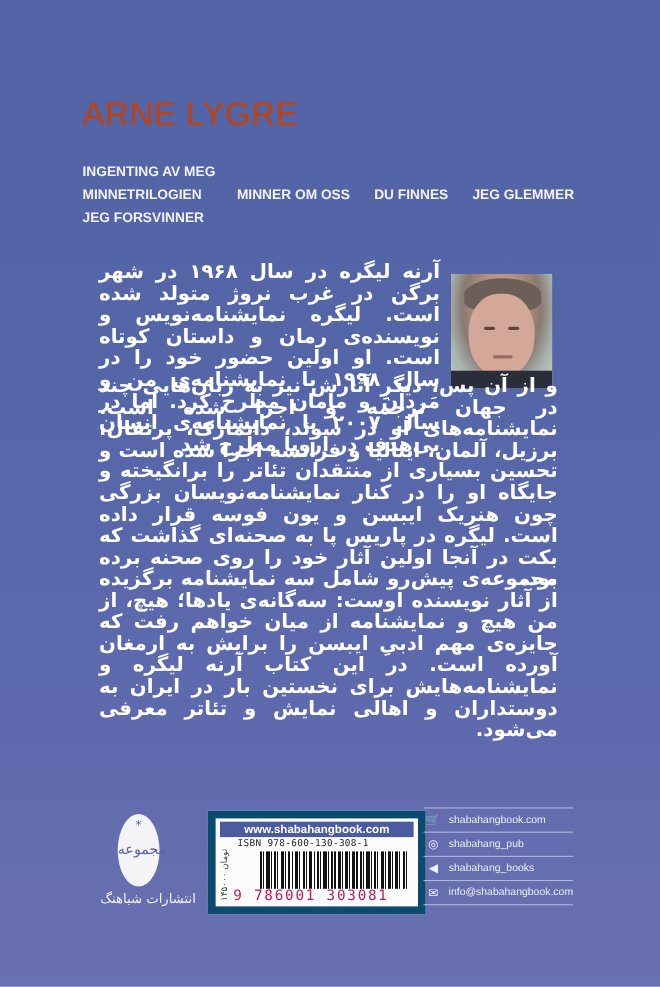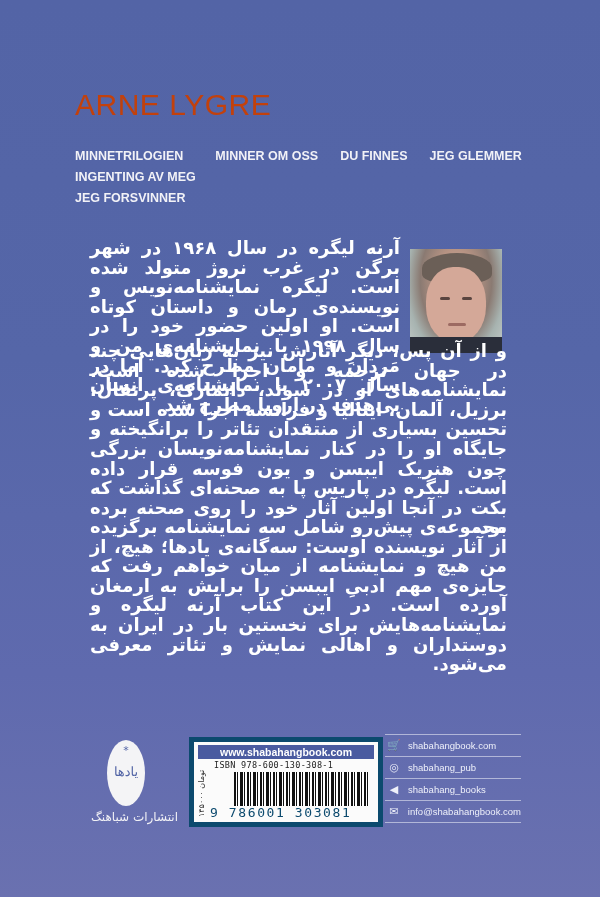--- a/index.html
+++ b/index.html
@@ -49,21 +49,21 @@
     color: #5365a6; text-align: center;
   }
   .logo .star { position:absolute; left:0; right:0; top:4px; font-size: 11px; }
   .logo .mark { position:absolute; left:0; right:0; top:24px; font-size: 13px; font-family: "DejaVu Serif", serif; }
   .publisher {
     position: absolute; left: 78px; top: 810px; width: 100px; text-align: right;
     font-size: 12px; color: #f0f0f5; direction: rtl;
   }
   .barcode-box {
     position: absolute; left: 189px; top: 737px; width: 184px; height: 80px;
-    background: #fbfbfb; border: 5px solid #0c4a6e;
+    background: #fbfbfb; border: 7px solid #0c4a6e;
   }
   .barcode-box .url {
     position: absolute; left: 4px; top: 3px; right: 4px; height: 14px;
     background: #4a5ba0; color: #fff; font-family: "Liberation Sans", sans-serif;
     font-weight: bold; font-size: 10.5px; line-height: 14px; text-align: center;
   }
   .barcode-box .price {
     position: absolute; left: 3px; top: 22px; width: 10px; height: 58px;
     font-size: 8px; color: #333; writing-mode: vertical-rl; transform: rotate(180deg);
     text-align: center;
@@ -71,46 +71,46 @@
   .barcode-box .isbn {
     position: absolute; left: 20px; top: 18px; right: 4px; font-family: "DejaVu Sans Mono", monospace;
     font-size: 8.5px; color: #222; letter-spacing: 0.3px;
   }
   .barcode-box .bars {
     position: absolute; left: 40px; top: 30px; width: 135px; height: 34px;
     background: repeating-linear-gradient(90deg, #111 0 2px, #fff 2px 3px, #111 3px 4px, #fff 4px 6px, #111 6px 9px, #fff 9px 10px, #111 10px 11px, #fff 11px 13px);
   }
   .barcode-box .digits {
     position: absolute; left: 16px; top: 63px; right: 4px; font-family: "DejaVu Sans Mono", monospace;
-    font-size: 13px; color: #0c4a6e; letter-spacing: 1.6px;
+    font-size: 13px; color: #be185d; letter-spacing: 1.6px;
   }
   .contacts { position: absolute; left: 385px; top: 734px; width: 136px; }
   .contacts .line { height: 1px; background: #c6c9e2; opacity: 0.8; }
   .contacts .item {
     display: flex; align-items: center; height: 21px;
     font-family: "Liberation Sans", sans-serif; font-size: 9.5px; color: #eef0fa;
   }
   .contacts .item .ic { width: 18px; text-align: center; font-size: 11px; color: #eef0fa; margin-right: 5px; }
 </style>
 </head>
 <body>
 
 <div>
 
   <div class="author">ARNE LYGRE</div>
 
   <div class="titles">
     <div class="row">
+      <span class="t">INGENTING AV MEG</span>
+    </div>
+    <div class="row">
       <span class="t first">MINNETRILOGIEN</span>
       <span class="t">MINNER OM OSS</span>
       <span class="t">DU FINNES</span>
       <span class="t">JEG GLEMMER</span>
-    </div>
-    <div class="row">
-      <span class="t">INGENTING AV MEG</span>
     </div>
     <div class="row">
       <span class="t">JEG FORSVINNER</span>
     </div>
   </div>
 
   <div class="photo">
     <div class="hair"></div>
     <div class="face"></div>
     <div class="eye1"></div>
@@ -124,21 +124,21 @@
   </div>
   <div class="bio bio2">
     <p>و از آن پس، دیگرِ آثارش نیز به زبان‌هایی چند در جهان ترجمه و اجرا شده است. نمایشنامه‌های او در سوئد، دانمارک، پرتقال، برزیل، آلمان، ایتالیا و فرانسه اجرا شده است و تحسین بسیاری از منتقدان تئاتر را برانگیخته و جایگاه او را در کنار نمایشنامه‌نویسان بزرگی چون هنریک ایبسن و یون فوسه قرار داده است. لیگره در پاریس پا به صحنه‌ای گذاشت که بکت در آنجا اولین آثار خود را روی صحنه برده بود.</p>
   </div>
   <div class="bio bio3">
     <p>مجموعه‌ی پیش‌رو شامل سه نمایشنامه برگزیده از آثار نویسنده اوست: سه‌گانه‌ی یادها؛ هیچ، از من هیچ و نمایشنامه از میان خواهم رفت که جایزه‌ی مهم ادبیِ ایبسن را برایش به ارمغان آورده است. در این کتاب آرنه لیگره و نمایشنامه‌هایش برای نخستین بار در ایران به دوستداران و اهالی نمایش و تئاتر معرفی می‌شود.</p>
   </div>
 
   <div class="logo">
     <span class="star">*</span>
-    <span class="mark">یادها</span>
+    <span class="mark">مجموعه</span>
   </div>
   <div class="publisher">انتشارات شباهنگ</div>
 
   <div class="barcode-box">
     <div class="url">www.shabahangbook.com</div>
     <div class="price">۱۴۵۰۰۰ تومان</div>
     <div class="isbn">ISBN 978-600-130-308-1</div>
     <div class="bars"></div>
     <div class="digits">9 786001 303081</div>
   </div>

